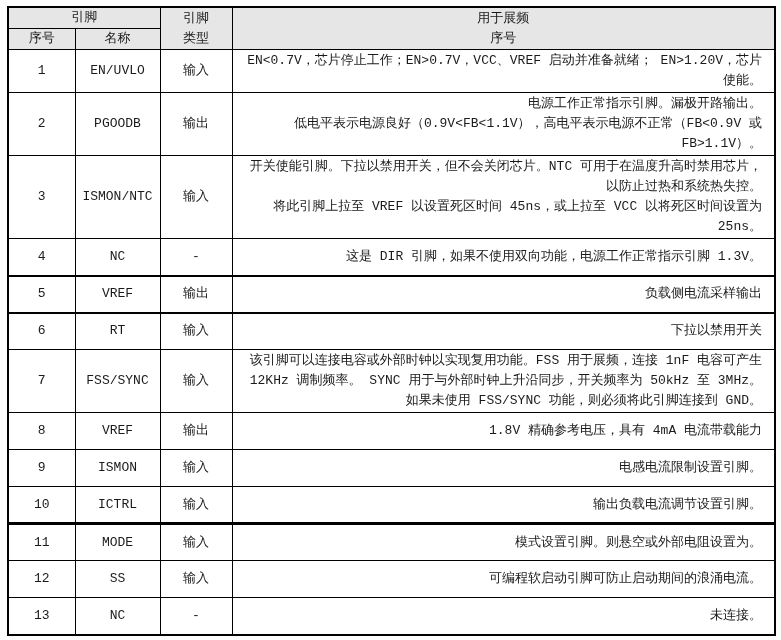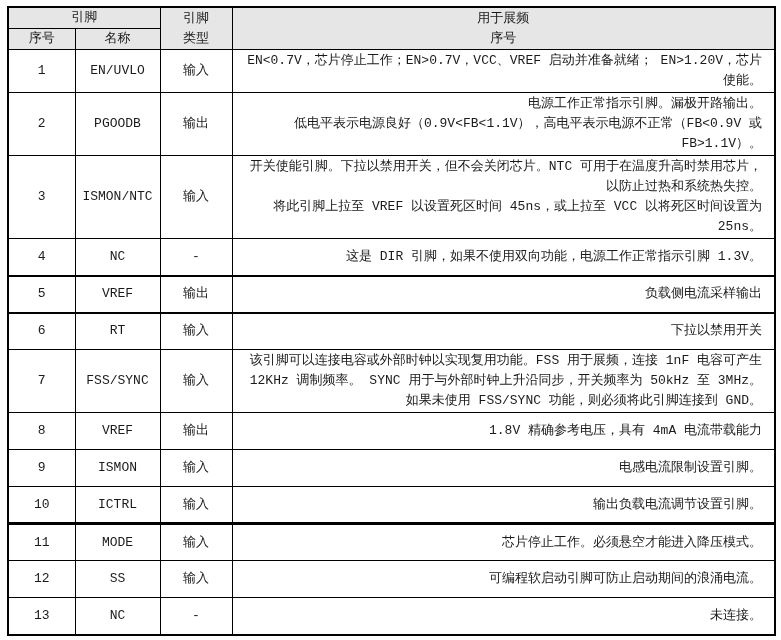--- a/index.html
+++ b/index.html
@@ -145,21 +145,21 @@
         <tr class="divider-heavy">
           <td class="cell-no">10</td>
           <td class="cell-name">ICTRL</td>
           <td class="cell-type">输入</td>
           <td class="cell-desc">输出负载电流调节设置引脚。</td>
         </tr>
         <tr class="divider-normal">
           <td class="cell-no">11</td>
           <td class="cell-name">MODE</td>
           <td class="cell-type">输入</td>
-          <td class="cell-desc">芯片停止工作。必须悬空才能进入降压模式。</td>
+          <td class="cell-desc">模式设置引脚。则悬空或外部电阻设置为。</td>
         </tr>
         <tr class="divider-normal">
           <td class="cell-no">12</td>
           <td class="cell-name">SS</td>
           <td class="cell-type">输入</td>
           <td class="cell-desc">可编程软启动引脚可防止启动期间的浪涌电流。</td>
         </tr>
         <tr class="divider-normal">
           <td class="cell-no">13</td>
           <td class="cell-name">NC</td>

